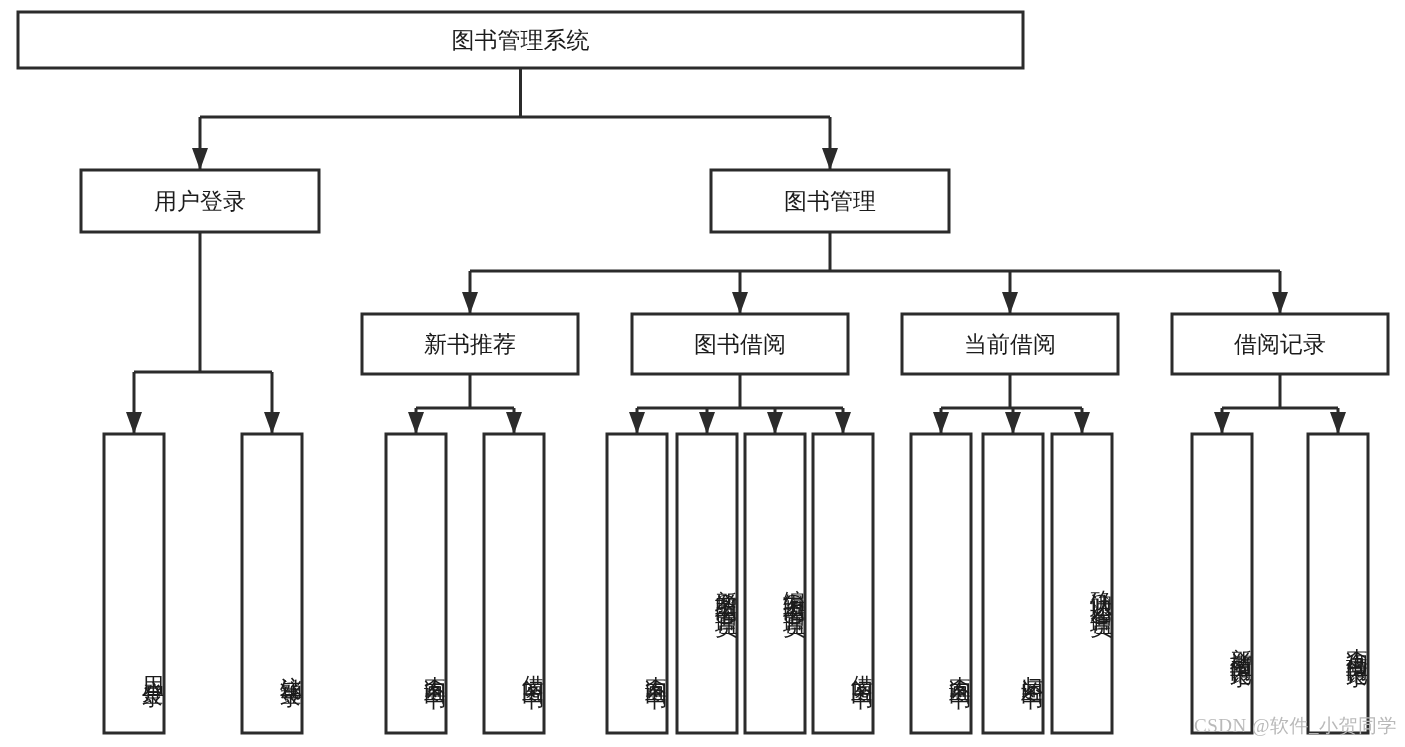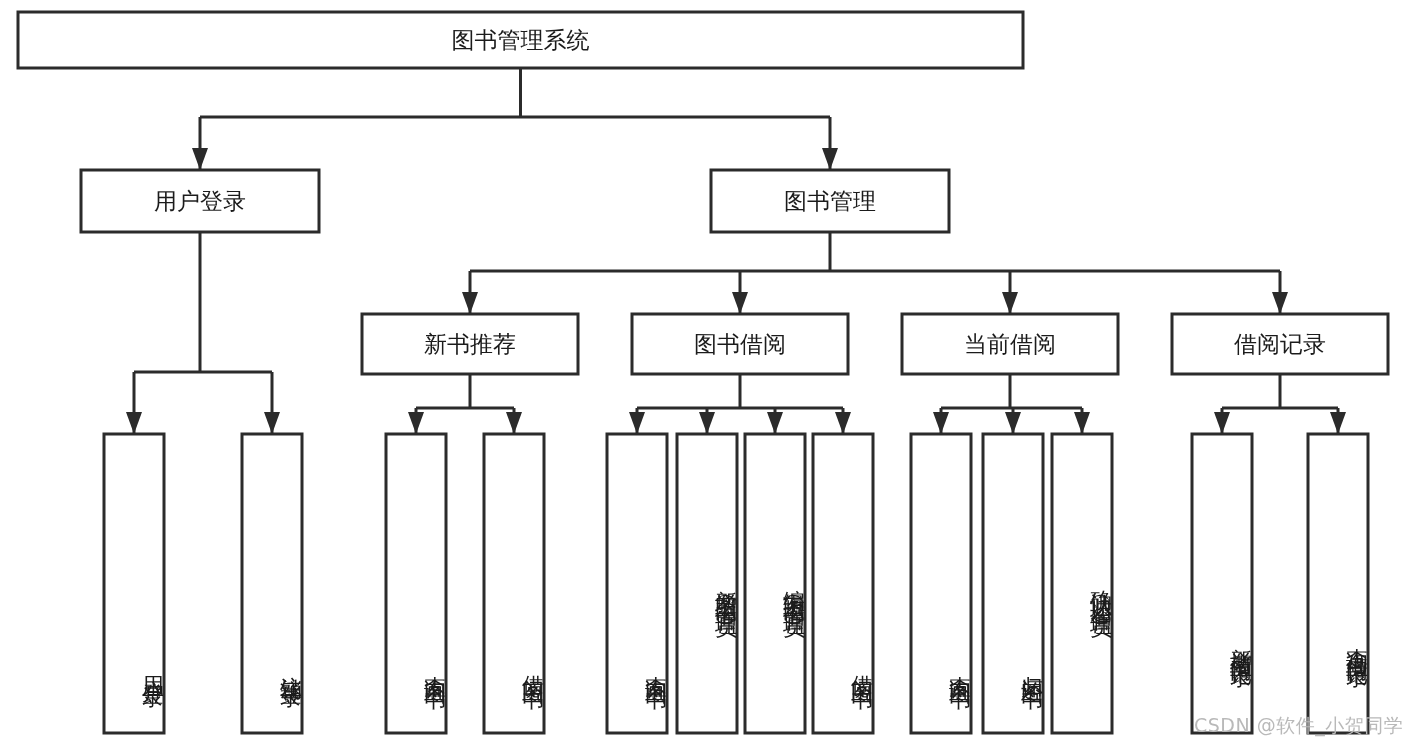--- a/index.html
+++ b/index.html
@@ -174,14 +174,14 @@
       <div class="leaf-label" style="left: 677px; top: 442px; width: 60px; height: 283px; padding-top: 6px;">新增图书（管理员）</div>
       <div class="leaf-label" style="left: 745px; top: 442px; width: 60px; height: 283px; padding-top: 6px;">编辑图书（管理员）</div>
       <div class="leaf-label" style="left: 813px; top: 442px; width: 60px; height: 283px; padding-top: 82px;">借阅图书</div>
       <div class="leaf-label" style="left: 911px; top: 442px; width: 60px; height: 283px; padding-top: 82px;">查询图书</div>
       <div class="leaf-label" style="left: 983px; top: 442px; width: 60px; height: 283px; padding-top: 82px;">归还图书</div>
       <div class="leaf-label" style="left: 1052px; top: 442px; width: 60px; height: 283px; padding-top: 6px;">确认归还（管理员）</div>
       <div class="leaf-label" style="left: 1192px; top: 442px; width: 60px; height: 283px; padding-top: 58px;">新增借阅记录</div>
       <div class="leaf-label" style="left: 1308px; top: 442px; width: 60px; height: 283px; padding-top: 58px;">查询借阅记录</div>
     </div>
 
-  <div class="watermark" style="left:1194px; top:713px;">CSDN @软件_小贺同学</div>
+  <div class="watermark" style="left:1194px; top:713px;font-family:Liberation Serif, serif;">CSDN @软件_小贺同学</div>
 </div>
 
 </body></html>

